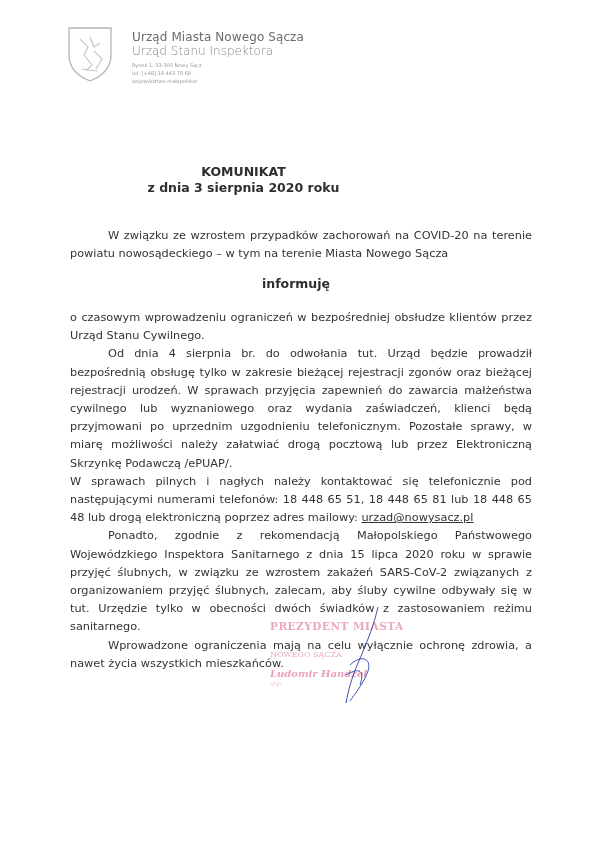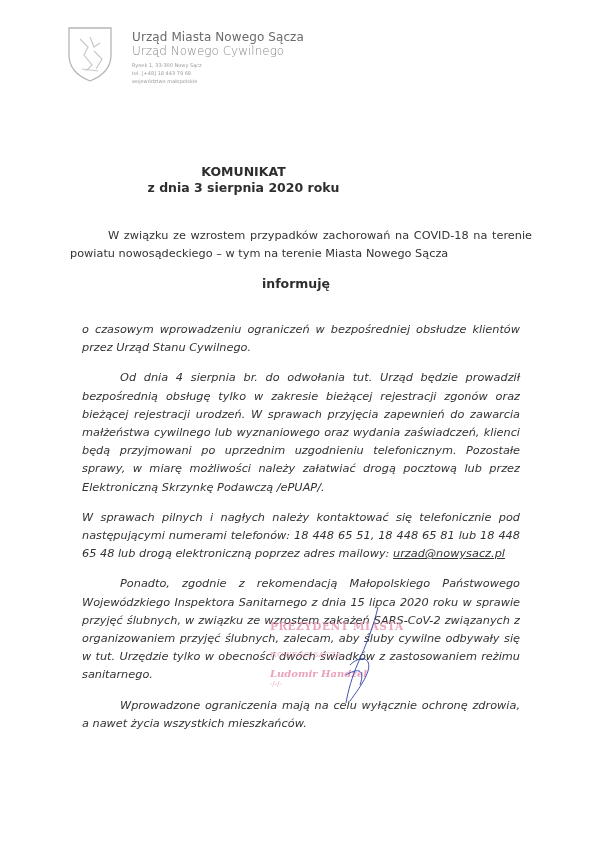--- a/index.html
+++ b/index.html
@@ -75,21 +75,21 @@
     .inform {
       position: absolute;
       left: 0; width: 592px;
       top: 276px;
       text-align: center;
       font-weight: bold;
       font-size: 12.5px;
       color: #2e2e2e;
     }
     .main { top: 309px; }
-    .main p { margin: 12px; font-style: italic; }
+    .main p { margin: 0; }
     a.mail {
       color: #333;
       text-decoration: underline;
     }
     .stamp {
       position: absolute;
       left: 270px;
       top: 620px;
       width: 200px;
       font-family: "DejaVu Serif", serif;
@@ -110,35 +110,35 @@
 </head>
 <body>
 
 <div class="letterhead">
   <svg class="crest" viewBox="0 0 48 58">
     <path d="M3 3 H45 V30 C45 44 34 52 24 56 C14 52 3 44 3 30 Z" fill="none" stroke="#b5b5b5" stroke-width="1.3"></path>
     <path d="M14 14 L22 22 L18 30 L26 40 L20 46 M24 12 L28 22 L34 18 M28 26 L36 34 L30 44 M16 44 L32 46" fill="none" stroke="#c8c8c8" stroke-width="1.2"></path>
   </svg>
   <div class="lh-text">
     <div class="lh-title">Urząd Miasta Nowego Sącza</div>
-    <div class="lh-subtitle">Urząd Nowego Cywilnego</div>
+    <div class="lh-subtitle">Urząd Stanu Inspektora</div>
     <div class="lh-addr">
       <div>Rynek 1, 33-300 Nowy Sącz</div>
       <div>tel. [+48] 18 443 79 68</div>
       <div>województwo małopolskie</div>
     </div>
   </div>
 </div>
 
 <div class="heading">
   <div>KOMUNIKAT</div>
   <div>z dnia 3 sierpnia 2020 roku</div>
 </div>
 
-<div class="body-text intro indent">W związku ze wzrostem przypadków zachorowań na COVID-18 na terenie powiatu nowosądeckiego – w tym na terenie Miasta Nowego Sącza</div>
+<div class="body-text intro indent">W związku ze wzrostem przypadków zachorowań na COVID-20 na terenie powiatu nowosądeckiego – w tym na terenie Miasta Nowego Sącza</div>
 
 <div class="inform">informuję</div>
 
 <div class="body-text main">
   <p>o czasowym wprowadzeniu ograniczeń w bezpośredniej obsłudze klientów przez Urząd Stanu Cywilnego.</p>
   <p class="indent">Od dnia 4 sierpnia br. do odwołania tut. Urząd będzie prowadził bezpośrednią obsługę tylko w zakresie bieżącej rejestracji zgonów oraz bieżącej rejestracji urodzeń. W sprawach przyjęcia zapewnień do zawarcia małżeństwa cywilnego lub wyznaniowego oraz wydania zaświadczeń, klienci będą przyjmowani po uprzednim uzgodnieniu telefonicznym. Pozostałe sprawy, w miarę możliwości należy załatwiać drogą pocztową lub przez Elektroniczną Skrzynkę Podawczą /ePUAP/.</p>
   <p><span>W sprawach pilnych i nagłych należy kontaktować się telefonicznie pod następującymi numerami telefonów: 18 448 65 51, 18 448 65 81 lub 18 448 65 48 lub drogą elektroniczną poprzez adres mailowy: </span><a class="mail">urzad@nowysacz.pl</a></p>
   <p class="indent">Ponadto, zgodnie z rekomendacją Małopolskiego Państwowego Wojewódzkiego Inspektora Sanitarnego z dnia 15 lipca 2020 roku w sprawie przyjęć ślubnych, w związku ze wzrostem zakażeń SARS-CoV-2 związanych z organizowaniem przyjęć ślubnych, zalecam, aby śluby cywilne odbywały się w tut. Urzędzie tylko w obecności dwóch świadków z zastosowaniem reżimu sanitarnego.</p>
   <p class="indent">Wprowadzone ograniczenia mają na celu wyłącznie ochronę zdrowia, a nawet życia wszystkich mieszkańców.</p>
 </div>

